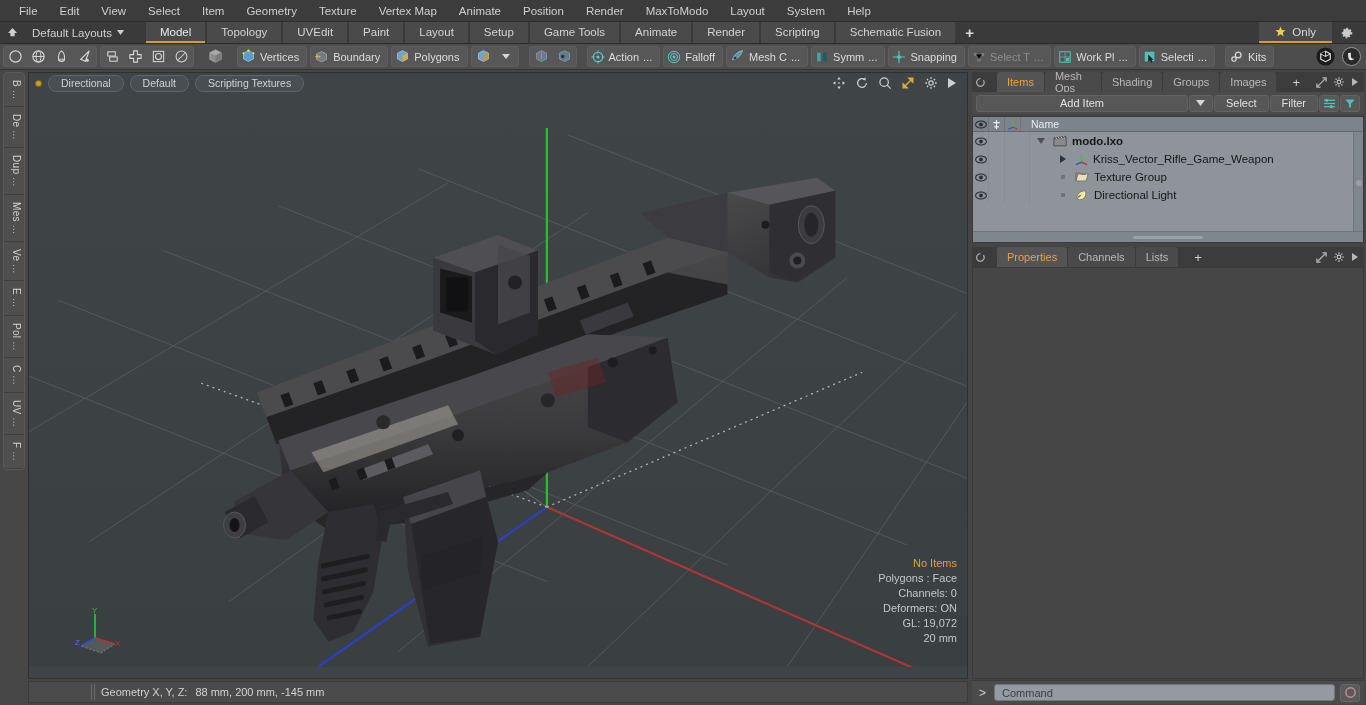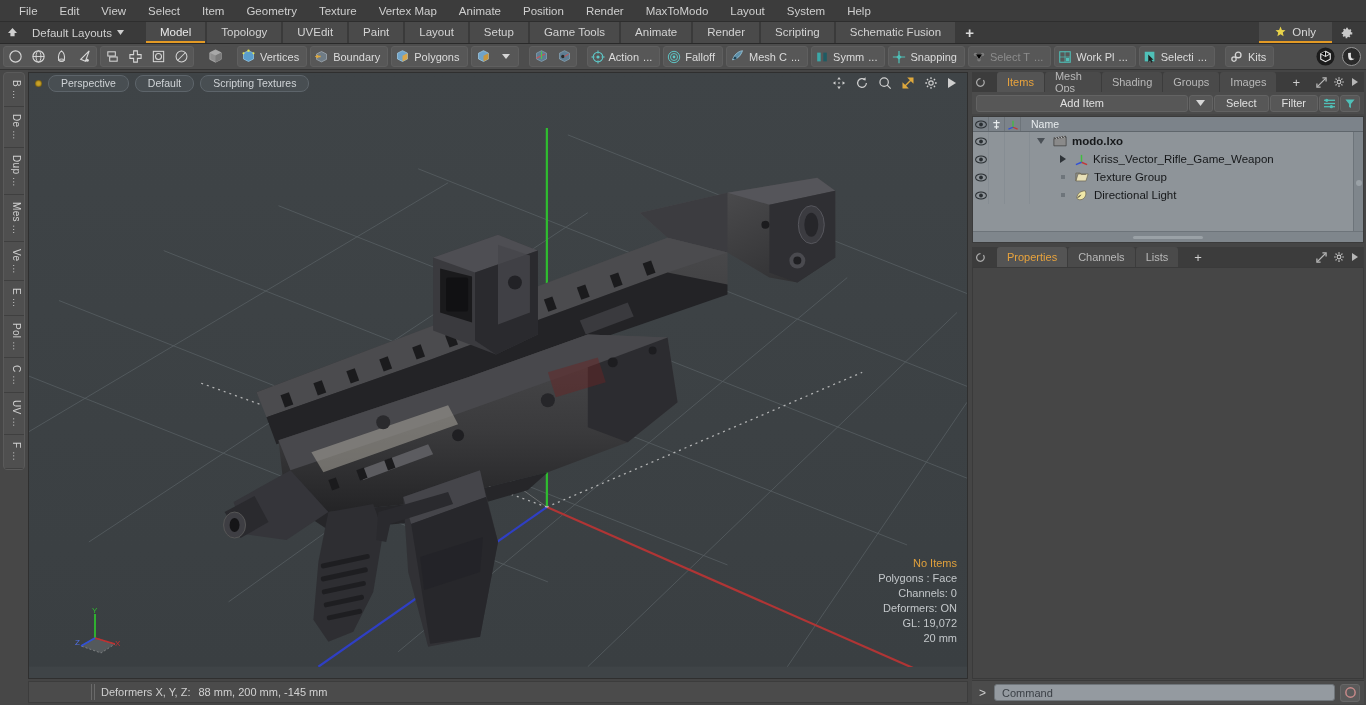--- a/index.html
+++ b/index.html
@@ -688,21 +688,21 @@
             </g>
 
             <circle cx="585" cy="290" r="5" fill="#1d1d20"></circle>
             <circle cx="625" cy="278" r="4" fill="#1d1d20"></circle>
             <path d="M552 248 L600 230 L606 244 L558 262 Z" fill="#3a3a3e"></path>
           </g>
         </svg>
 
         <div class="vp-head">
           <div class="vp-dot"></div>
-          <div class="vpbtn">Perspective</div>
+          <div class="vpbtn">Directional</div>
           <div class="vpbtn">Default</div>
           <div class="vpbtn">Scripting Textures</div>
           <div class="vp-navicons">
             <svg width="14" height="14" viewBox="0 0 16 16">
                 <path d="M8 1 L10 4 H6 Z M8 15 L6 12 H10 Z M1 8 L4 6 V10 Z M15 8 L12 10 V6 Z M7.2 7.2h1.6v1.6H7.2z" fill="#cfcfcf"></path>
               </svg>
             <svg width="14" height="14" viewBox="0 0 16 16">
                 <path d="M13 8a5 5 0 1 1-1.6-3.7" fill="none" stroke="#cfcfcf" stroke-width="1.4"></path>
                 <path d="M12 1.5 L12.2 5 L8.8 4.4 Z" fill="#cfcfcf"></path>
               </svg>
@@ -964,21 +964,21 @@
         <div class="props-body"></div>
       </div>
     </div>
   </div>
 
   <div class="bottomrow">
     <div class="corner-left"></div>
     <div class="bl-status">
       <div class="sb-grip"></div>
       <div class="sb-text">
-        <span class="lbl">Deformers X, Y, Z:</span>
+        <span class="lbl">Geometry X, Y, Z:</span>
         <span>88 mm, 200 mm, -145 mm</span>
       </div>
     </div>
     <div style="width:396px;flex:0 0 396px;display:flex;align-items:center;padding:0 2px;">
       <div class="cmdbar" style="flex:1;margin-top:0;">
         <span class="cmd-caret">&gt;</span>
         <div class="cmd-input">
           <span>Command</span>
         </div>
         <div class="cmd-rec">

